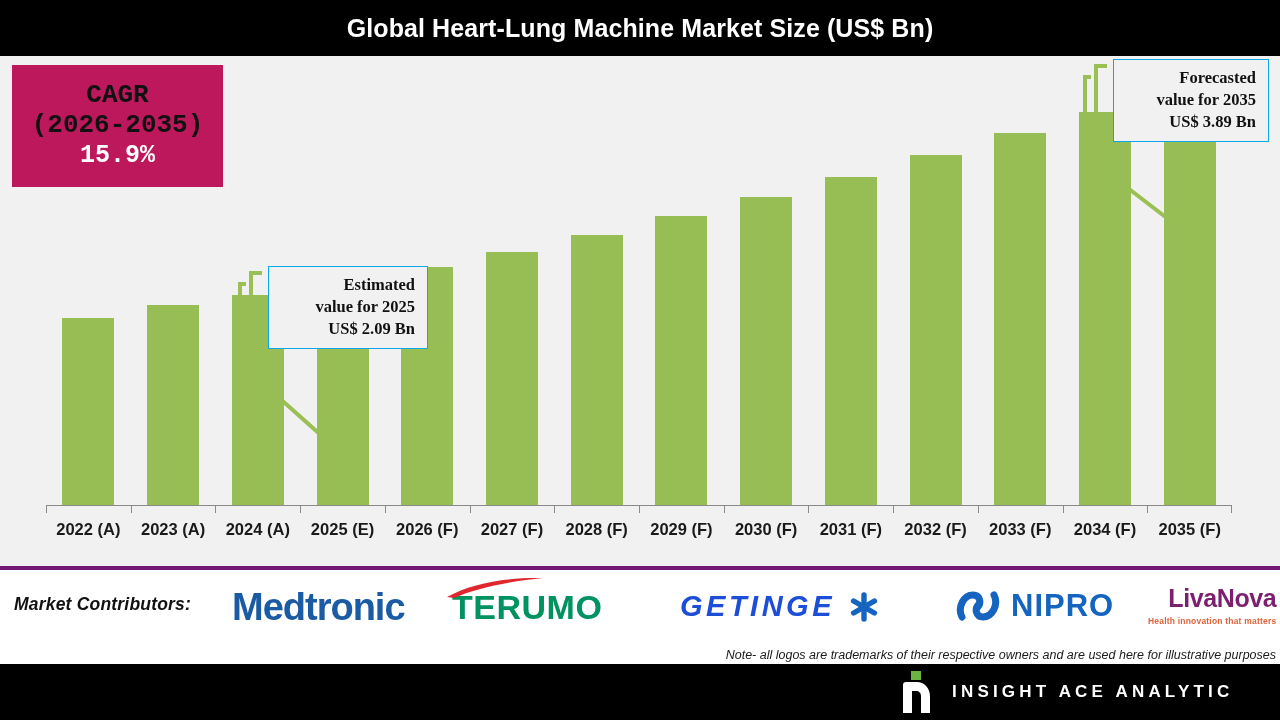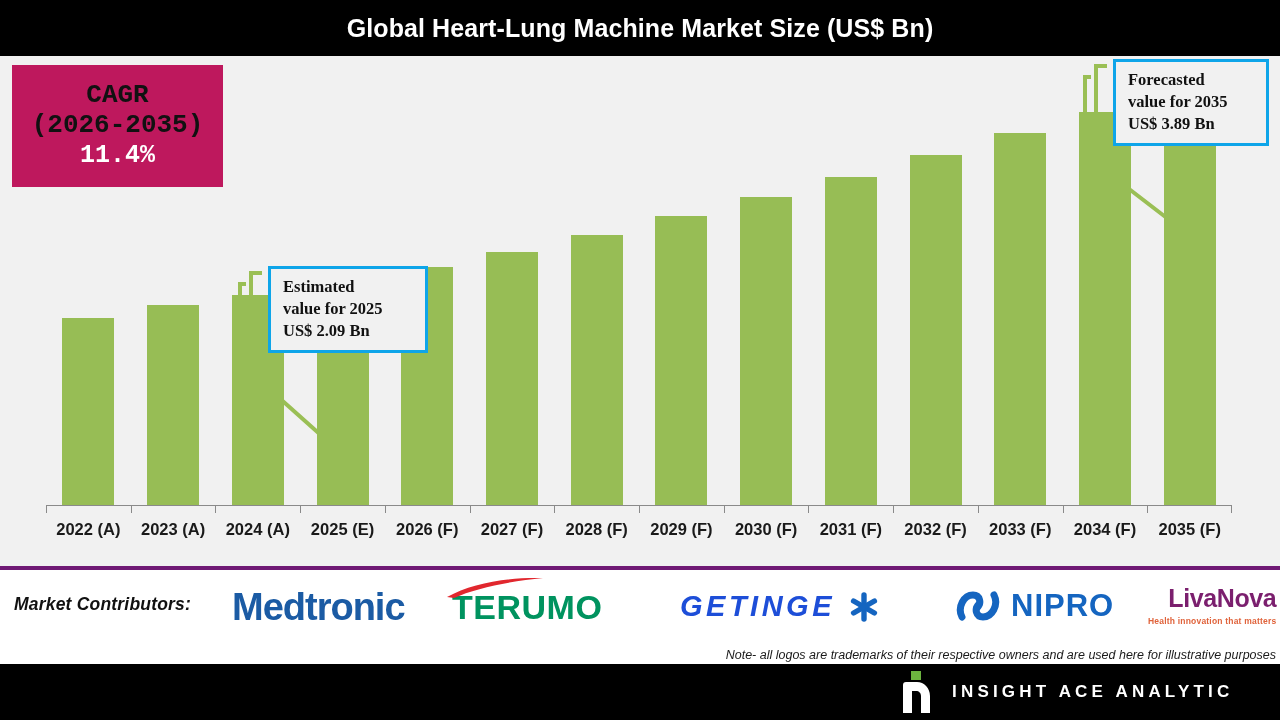--- a/index.html
+++ b/index.html
@@ -69,24 +69,24 @@
   .xlabel {
     flex: 1 1 0; text-align: center;
     font-family: "Liberation Sans", sans-serif;
     font-size: 16.5px; font-weight: bold; color: #1a1a1a;
     line-height: 26px;
   }
 
   
   .callout { position: absolute; }
   .callout-box {
-    border: 3px solid #0ea5e9; background: #f1f1f1;
+    border: 1px solid #0ea5e9; background: #f1f1f1;
     font-family: "Liberation Serif", serif;
     font-size: 16.5px; font-weight: bold; color: #111;
-    text-align: left; line-height: 1.34;
+    text-align: right; line-height: 1.34;
     padding: 7px 12px 8px 12px;
   }
   .callout-est { left: 268px; top: 210px; width: 160px; }
   .callout-fc  { left: 1113px; top: 3px;  width: 156px; }
 
   svg.leader { position: absolute; left: 0; top: 0; width: 1280px; height: 510px; pointer-events: none; overflow: visible; }
 
   
   .contrib {
     position: absolute; left: 0; top: 566px; width: 1280px; height: 98px;
@@ -171,21 +171,21 @@
 
   <div class="title-bar">
     <div class="title-text">Global Heart-Lung Machine Market Size (US$ Bn)</div>
   </div>
 
   <div class="chart-panel">
 
     <div class="cagr-box">
       <div class="cagr-l1">CAGR</div>
       <div class="cagr-l2">(2026-2035)</div>
-      <div class="cagr-l3">11.4%</div>
+      <div class="cagr-l3">15.9%</div>
     </div>
 
     <svg class="leader" viewBox="0 0 1280 510">
 
       <path d="M 262 217 L 251 217 L 251 310 L 262 310" fill="none" stroke="#9abf55" stroke-width="4"></path>
       <path d="M 246 228 L 240 228 L 240 323 L 258 323 L 323 381" fill="none" stroke="#9abf55" stroke-width="4"></path>
 
       <path d="M 1107 10 L 1096 10 L 1096 100 L 1107 100" fill="none" stroke="#9abf55" stroke-width="4"></path>
       <path d="M 1091 21 L 1085 21 L 1085 113 L 1103 113 L 1172 166" fill="none" stroke="#9abf55" stroke-width="4"></path>
     </svg>

